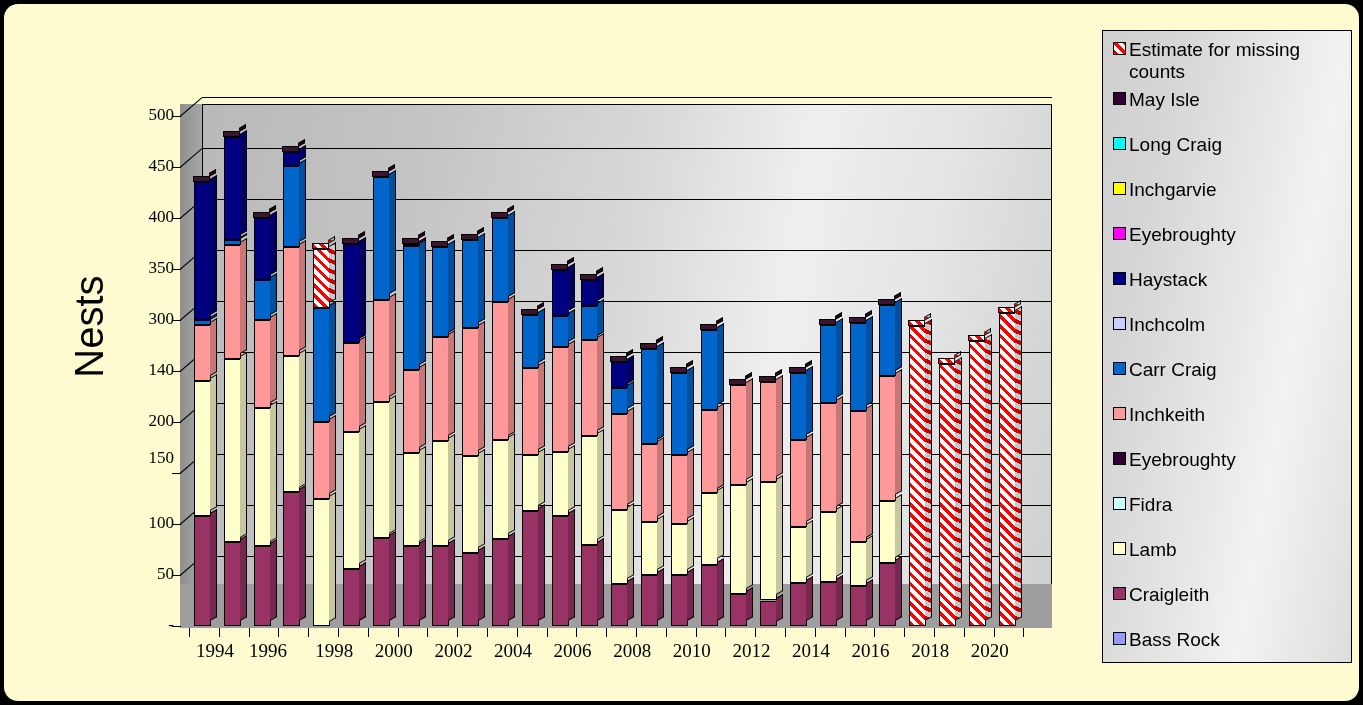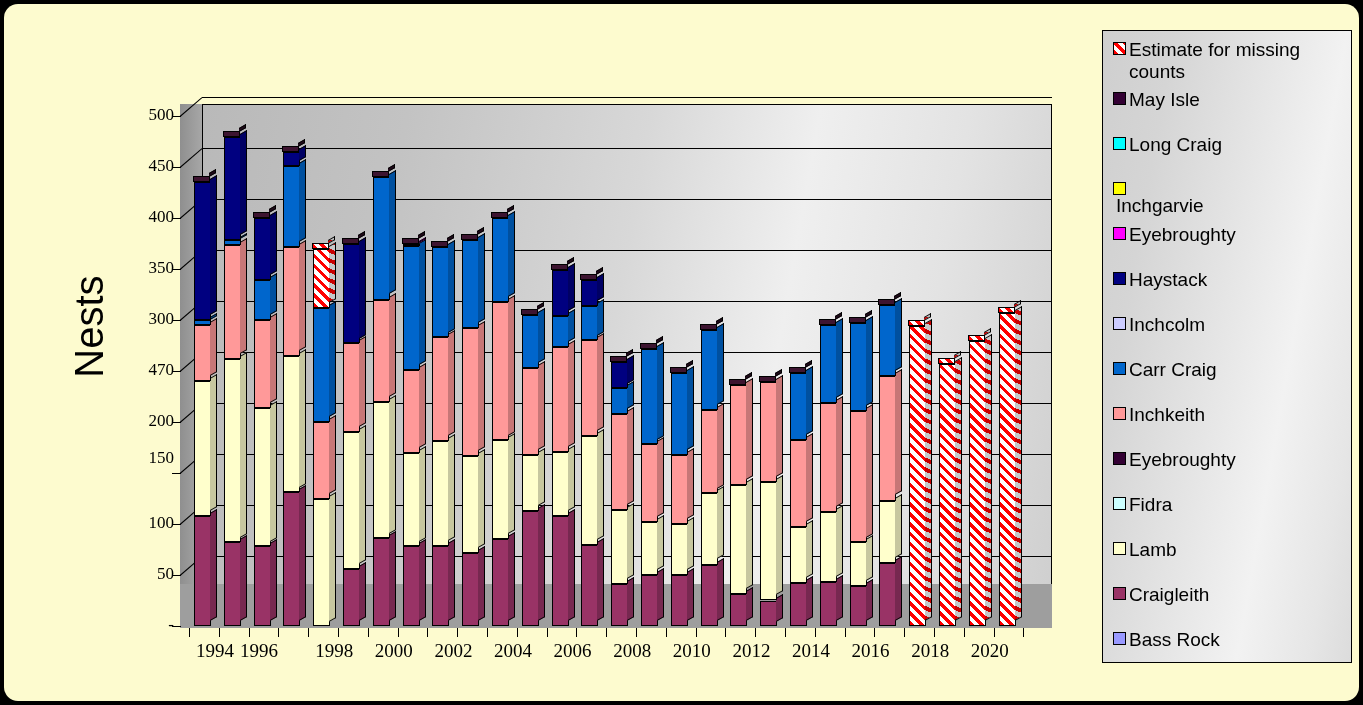--- a/index.html
+++ b/index.html
@@ -608,36 +608,36 @@
       <div class="ytick-lbl" style="left: 110px; top: 101px;">500</div>
       <div class="ytick" style="left: 168px; top: 112px; width: 9px;"></div>
       <div class="ytick-lbl" style="left: 110px; top: 152px;">450</div>
       <div class="ytick" style="left: 168px; top: 163px; width: 9px;"></div>
       <div class="ytick-lbl" style="left: 110px; top: 203px;">400</div>
       <div class="ytick" style="left: 168px; top: 214px; width: 9px;"></div>
       <div class="ytick-lbl" style="left: 110px; top: 254px;">350</div>
       <div class="ytick" style="left: 168px; top: 265px; width: 9px;"></div>
       <div class="ytick-lbl" style="left: 110px; top: 305px;">300</div>
       <div class="ytick" style="left: 168px; top: 316px; width: 9px;"></div>
-      <div class="ytick-lbl" style="left: 110px; top: 356px;">470</div>
+      <div class="ytick-lbl" style="left: 110px; top: 356px;">140</div>
       <div class="ytick" style="left: 168px; top: 367px; width: 9px;"></div>
       <div class="ytick-lbl" style="left: 110px; top: 407px;">200</div>
       <div class="ytick" style="left: 168px; top: 418px; width: 9px;"></div>
       <div class="ytick-lbl" style="left: 110px; top: 444px;">150</div>
       <div class="ytick" style="left: 168px; top: 469px; width: 9px;"></div>
       <div class="ytick-lbl" style="left: 110px; top: 509px;">100</div>
       <div class="ytick" style="left: 168px; top: 520px; width: 9px;"></div>
       <div class="ytick-lbl" style="left: 110px; top: 560px;">50</div>
       <div class="ytick" style="left: 168px; top: 571px; width: 9px;"></div>
       <div class="ytick-lbl" style="left: 110px; top: 611px;">-</div>
       <div class="ytick" style="left: 168px; top: 622px; width: 9px;"></div>
     </div>
   <div id="xaxis">
       <div class="xlbl" style="left: 5px;">1994</div>
-      <div class="xlbl" style="left: 49px;">1996</div>
+      <div class="xlbl" style="left: 58px;">1996</div>
       <div class="xlbl" style="left: 124.2px;">1998</div>
       <div class="xlbl" style="left: 183.8px;">2000</div>
       <div class="xlbl" style="left: 243.4px;">2002</div>
       <div class="xlbl" style="left: 303px;">2004</div>
       <div class="xlbl" style="left: 362.6px;">2006</div>
       <div class="xlbl" style="left: 422.2px;">2008</div>
       <div class="xlbl" style="left: 481.8px;">2010</div>
       <div class="xlbl" style="left: 541.4px;">2012</div>
       <div class="xlbl" style="left: 601px;">2014</div>
       <div class="xlbl" style="left: 660.6px;">2016</div>
@@ -681,21 +681,21 @@
 counts</span>
       </div>
       <div class="leg-item" style="top: 58px;">
         <span class="leg-sw" style="background: rgb(51, 0, 51);"></span>
         <span class="leg-txt">May Isle</span>
       </div>
       <div class="leg-item" style="top: 103px;">
         <span class="leg-sw" style="background: rgb(0, 255, 255);"></span>
         <span class="leg-txt">Long Craig</span>
       </div>
-      <div class="leg-item" style="top: 148px; flex-direction: column;">
+      <div class="leg-item" style="top: 148px;">
         <span class="leg-sw" style="background: rgb(255, 255, 0);"></span>
         <span class="leg-txt">Inchgarvie</span>
       </div>
       <div class="leg-item" style="top: 193px;">
         <span class="leg-sw" style="background: rgb(255, 0, 255);"></span>
         <span class="leg-txt">Eyebroughty</span>
       </div>
       <div class="leg-item" style="top: 238px;">
         <span class="leg-sw" style="background: rgb(0, 0, 128);"></span>
         <span class="leg-txt">Haystack</span>

